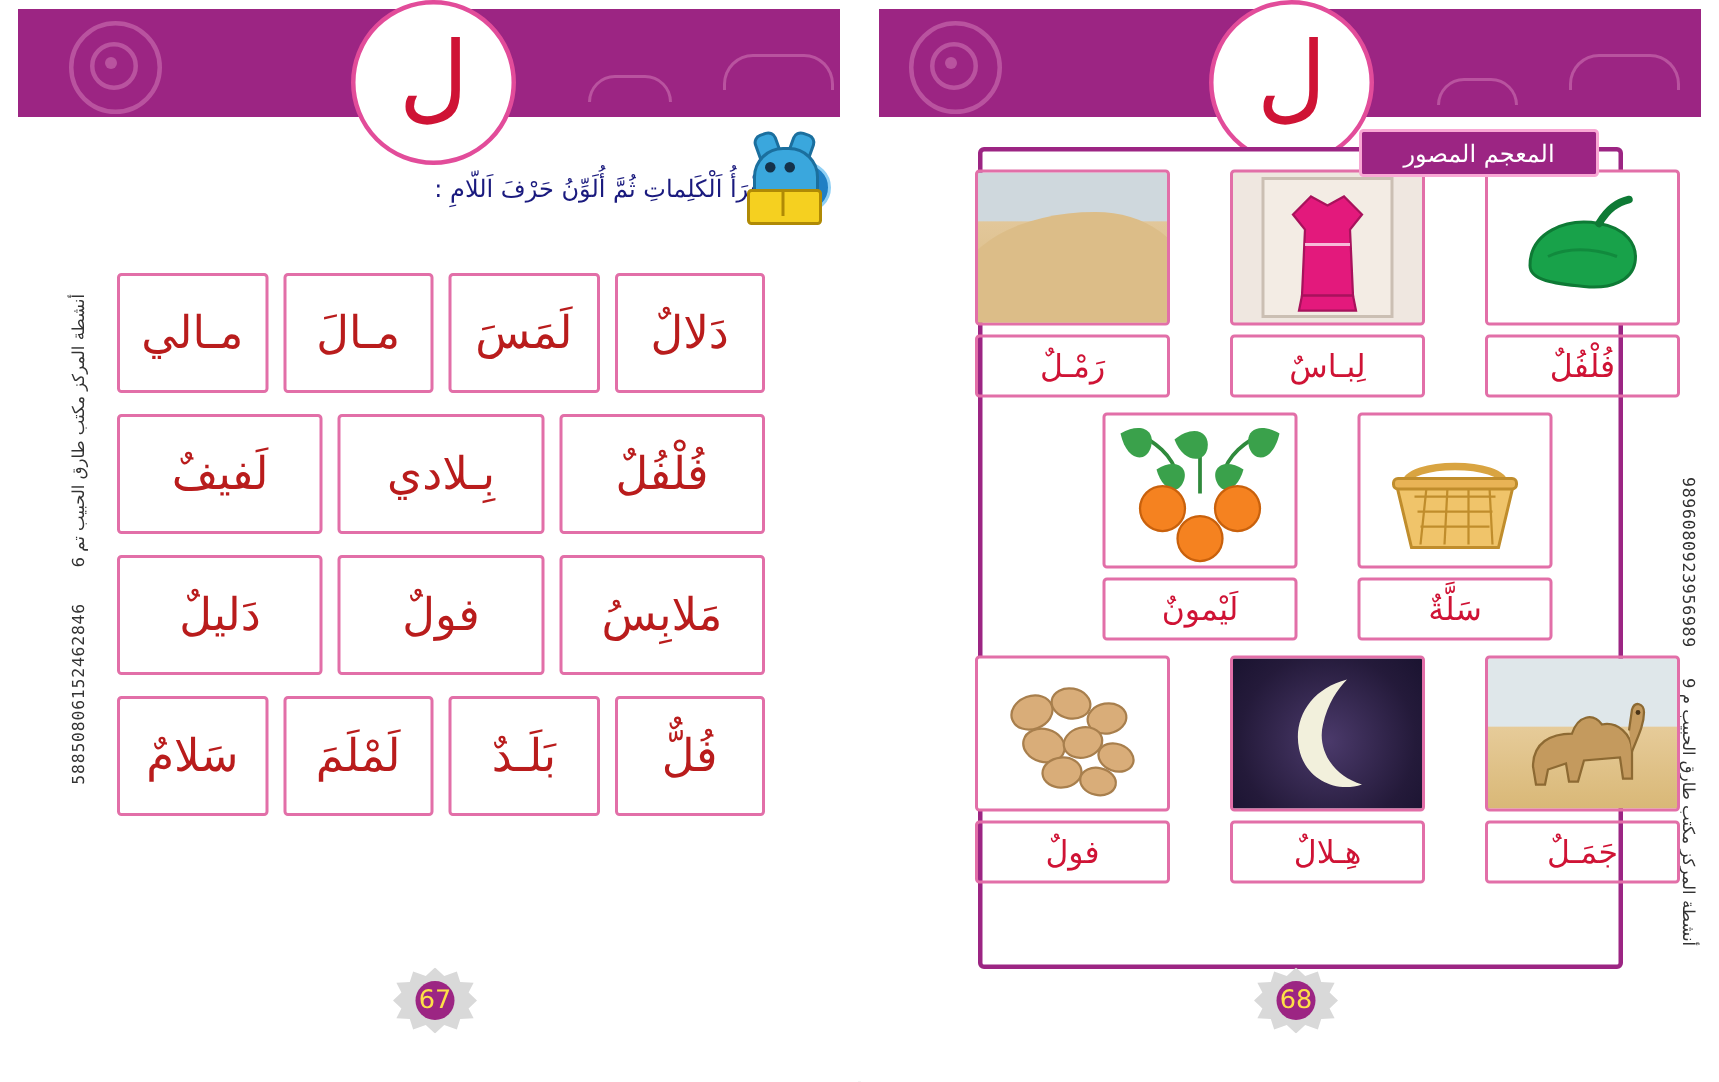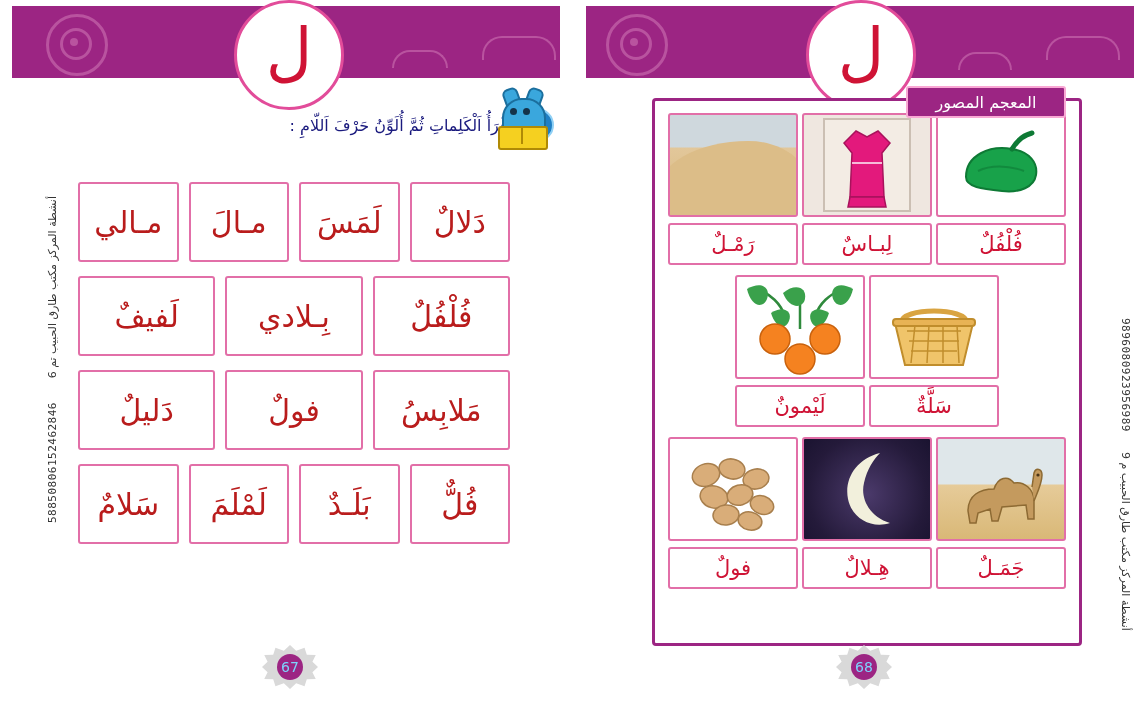--- a/index.html
+++ b/index.html
@@ -273,22 +273,22 @@
                        100% 50%, 90% 62%, 96% 77%, 80% 78%, 76% 94%, 61% 87%,
                        50% 100%, 39% 87%, 24% 94%, 20% 78%, 4% 77%, 10% 62%,
                        0% 50%, 10% 38%, 4% 23%, 20% 22%, 24% 6%, 39% 13%);
   }
   .page-number .dot {
     position: relative;
     width: 26px;
     height: 26px;
     border-radius: 50%;
     background: #9c2583;
-    color: #7dd3fc;
-    font-size: 14px;
+    color: #fde047;
+    font-size: 17px;
     display: flex;
     align-items: center;
     justify-content: center;
   }
 
   
   .dict-title {
     position: absolute;
     top: 86px;
     right: 80px;
@@ -323,20 +323,21 @@
     flex-direction: row;
     justify-content: center;
     gap: 8px;
     margin-bottom: 10px;
   }
   .dict-item {
     width: 126px;
     display: flex;
     flex-direction: column;
     align-items: center;
+    margin-left: 36px;
   }
   .pic-box {
     width: 126px;
     height: 100px;
     border: 2px solid #e26fa8;
     border-radius: 3px;
     background: #fff;
     overflow: hidden;
     position: relative;
   }

